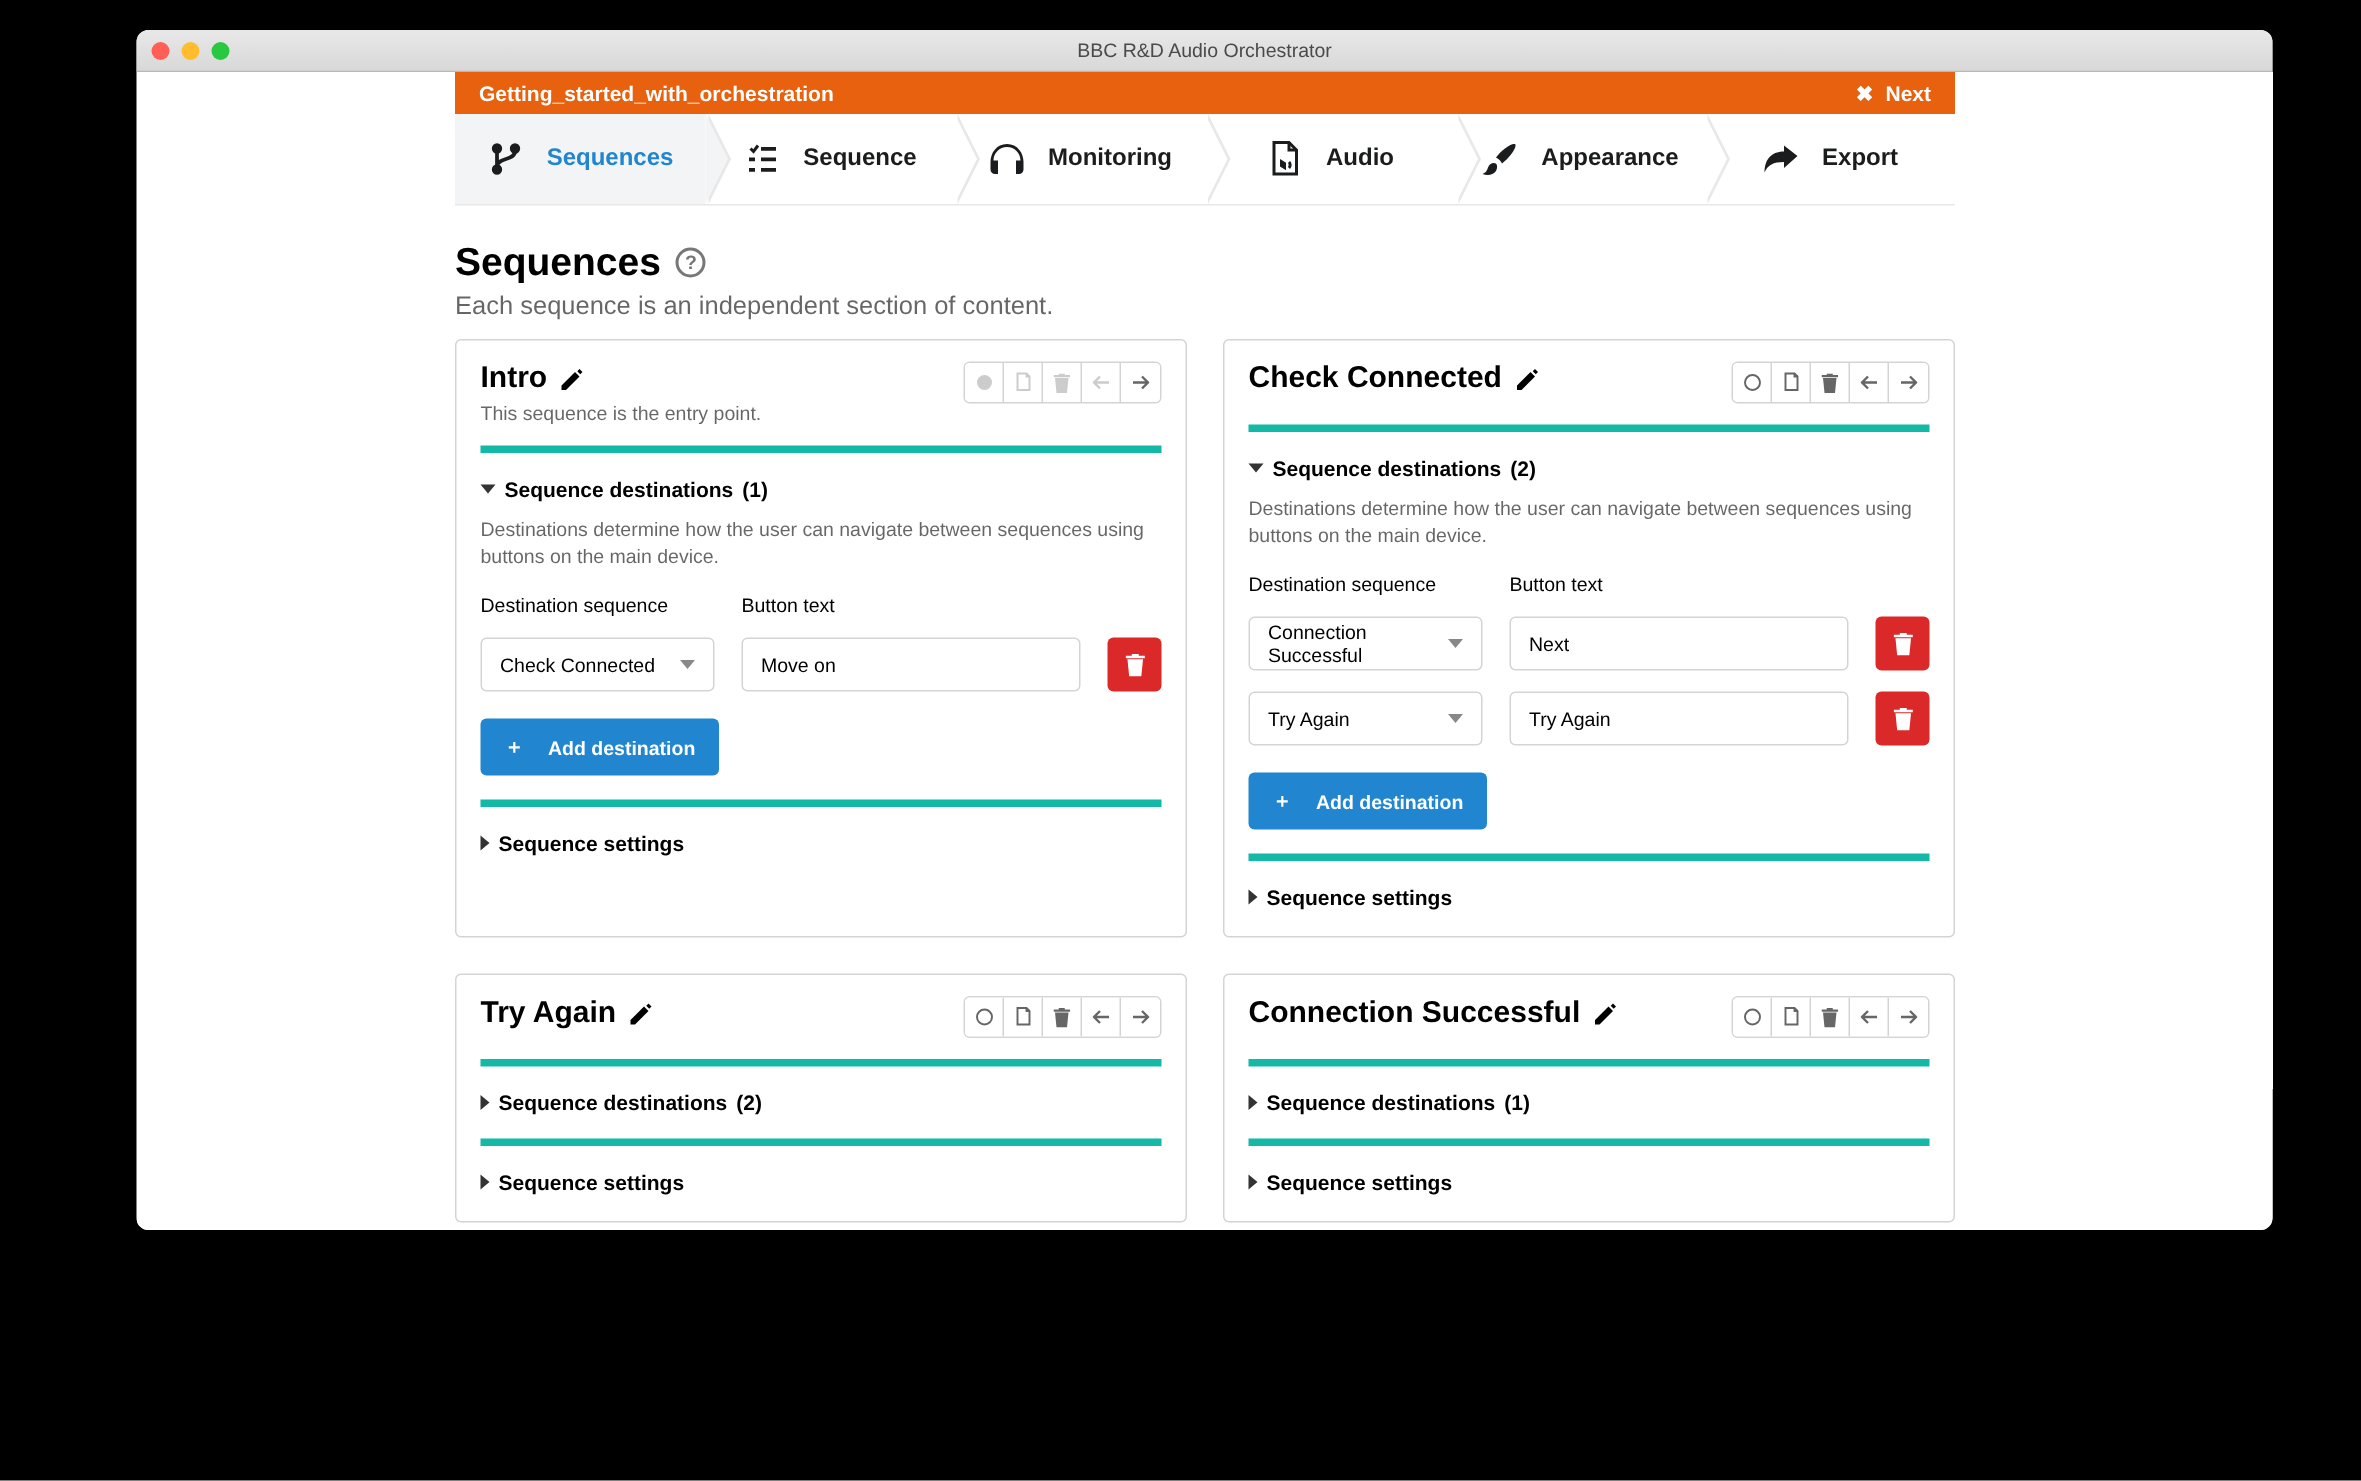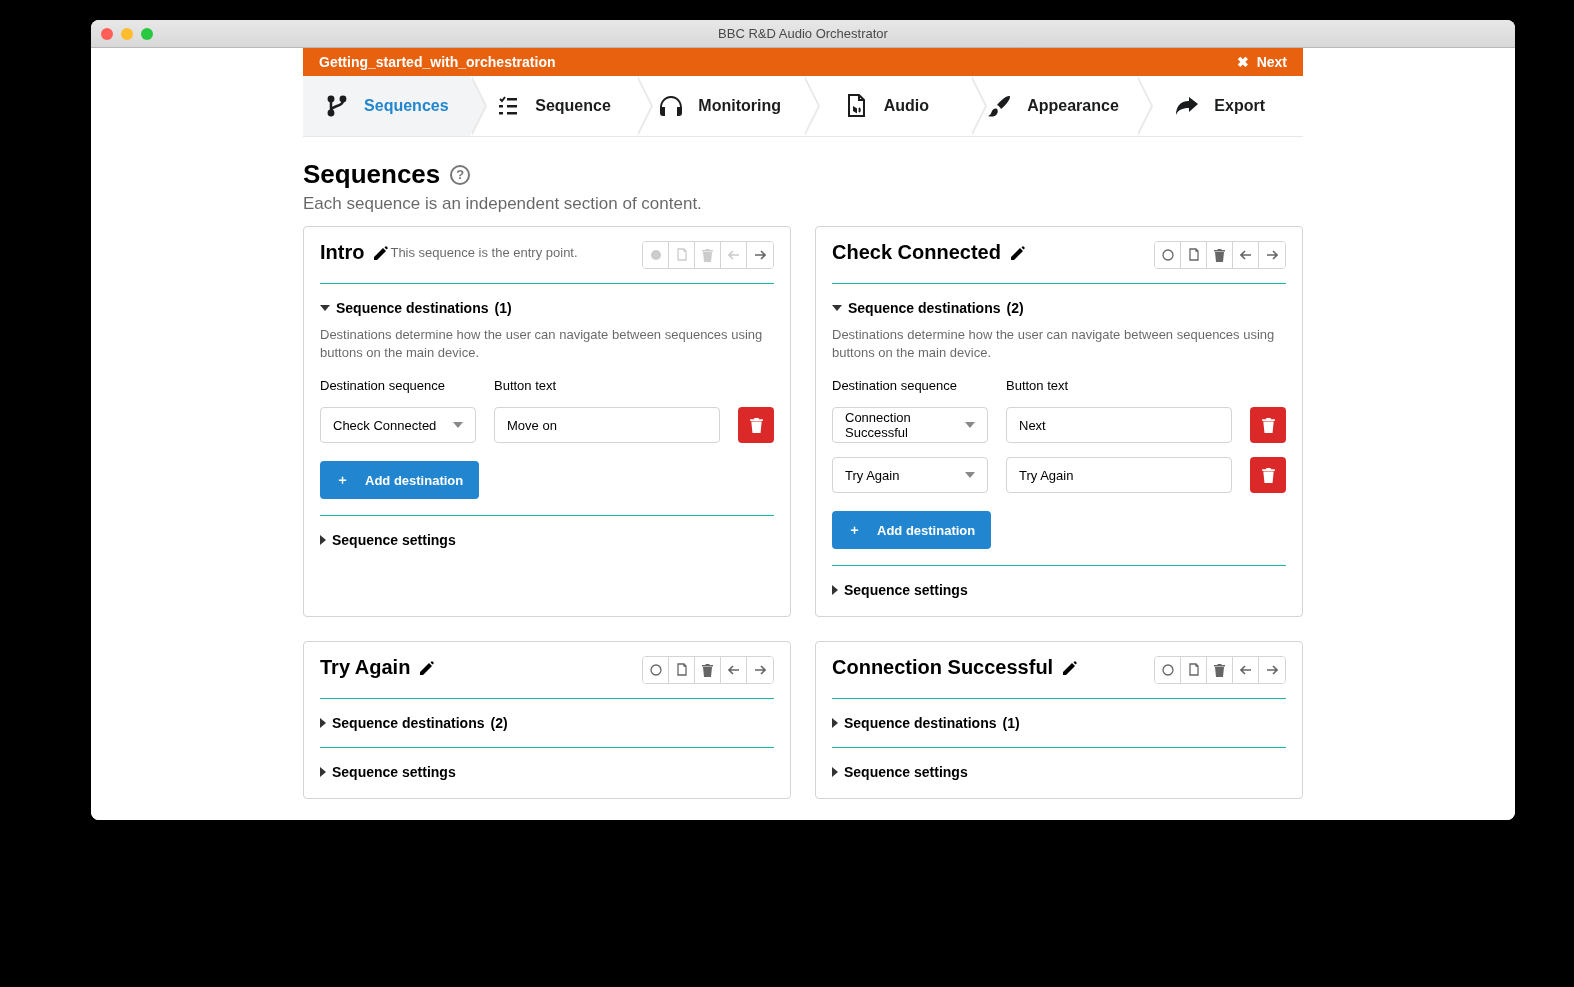--- a/index.html
+++ b/index.html
@@ -30,29 +30,29 @@
 .tab-icon { width: 26px; height: 26px; display: flex; align-items: center; justify-content: center; color: #1b1c1d;}
 .tab.active .tab-icon { color:#1b1c1d;}
 .page-head { padding: 22px 0 12px 0; }
 .page-title-row { display: flex; align-items: center; gap: 10px; }
 .page-title { font-size: 26px; font-weight: 800; }
 .help-icon { width: 20px; height: 20px; border: 2px solid #777; border-radius: 50%; display: flex; align-items: center; justify-content: center; font-size: 13px; color: #777; font-weight: 700; }
 .page-sub { color: rgba(0,0,0,0.6); font-size: 17px; margin-top: 4px; }
 .cards { display: grid; grid-template-columns: 1fr 1fr; gap: 24px; padding-bottom: 30px;}
 .card { border: 1px solid #d4d4d5; border-radius: 4px; background: #fff; }
 .card-head { padding: 14px 16px; display: flex; align-items: flex-start; justify-content: space-between; }
-.card-title-wrap { display: flex; flex-direction: row; }
+.card-title-wrap { display: flex; flex-direction: column; }
 .card-title { display: flex; align-items: center; gap: 8px; font-size: 20px; font-weight: 800; }
 .card-sub { color: rgba(0,0,0,0.6); font-size: 13px; margin-top: 4px; }
 .card-actions { display: flex; border: 1px solid #d4d4d5; border-radius: 4px; overflow: hidden; }
 .card-actions button { width: 26px; height: 26px; background: #fff; border: none; border-right: 1px solid #d4d4d5; display: flex; align-items: center; justify-content: center; color: #666; cursor: pointer; font-size: 12px;}
 .card-actions button:last-child { border-right: none; }
 .card-actions button.disabled { color: #ccc; cursor: default;}
 .card-body { padding: 0 16px 18px 16px; }
-.section { border-top: 1px solid #14b8a6; padding: 16px 0; }
+.section { border-top: 5px solid #14b8a6; padding: 16px 0; }
 .section-head { display: flex; align-items: center; gap: 6px; font-weight: 700; font-size: 14px; cursor: pointer; }
 .caret { width: 0; height: 0; display: inline-block; }
 .caret.down { border-left: 5px solid transparent; border-right: 5px solid transparent; border-top: 6px solid #333; }
 .caret.right { border-top: 5px solid transparent; border-bottom: 5px solid transparent; border-left: 6px solid #333; }
 .section-desc { color: rgba(0,0,0,0.6); font-size: 13px; margin-top: 10px; line-height: 1.4; }
 .dest-labels { display: flex; gap: 18px; margin-top: 16px; }
 .dest-labels span { font-weight: 400; font-size: 13px; }
 .dest-labels .col1 { width: 156px; }
 .dest-row { display: flex; gap: 18px; margin-top: 14px; align-items: center; }
 .select-box { width: 156px; height: 36px; border: 1px solid #d4d4d5; border-radius: 4px; display: flex; align-items: center; justify-content: space-between; padding: 0 12px; font-size: 13px; background: #fff; cursor: pointer; }

